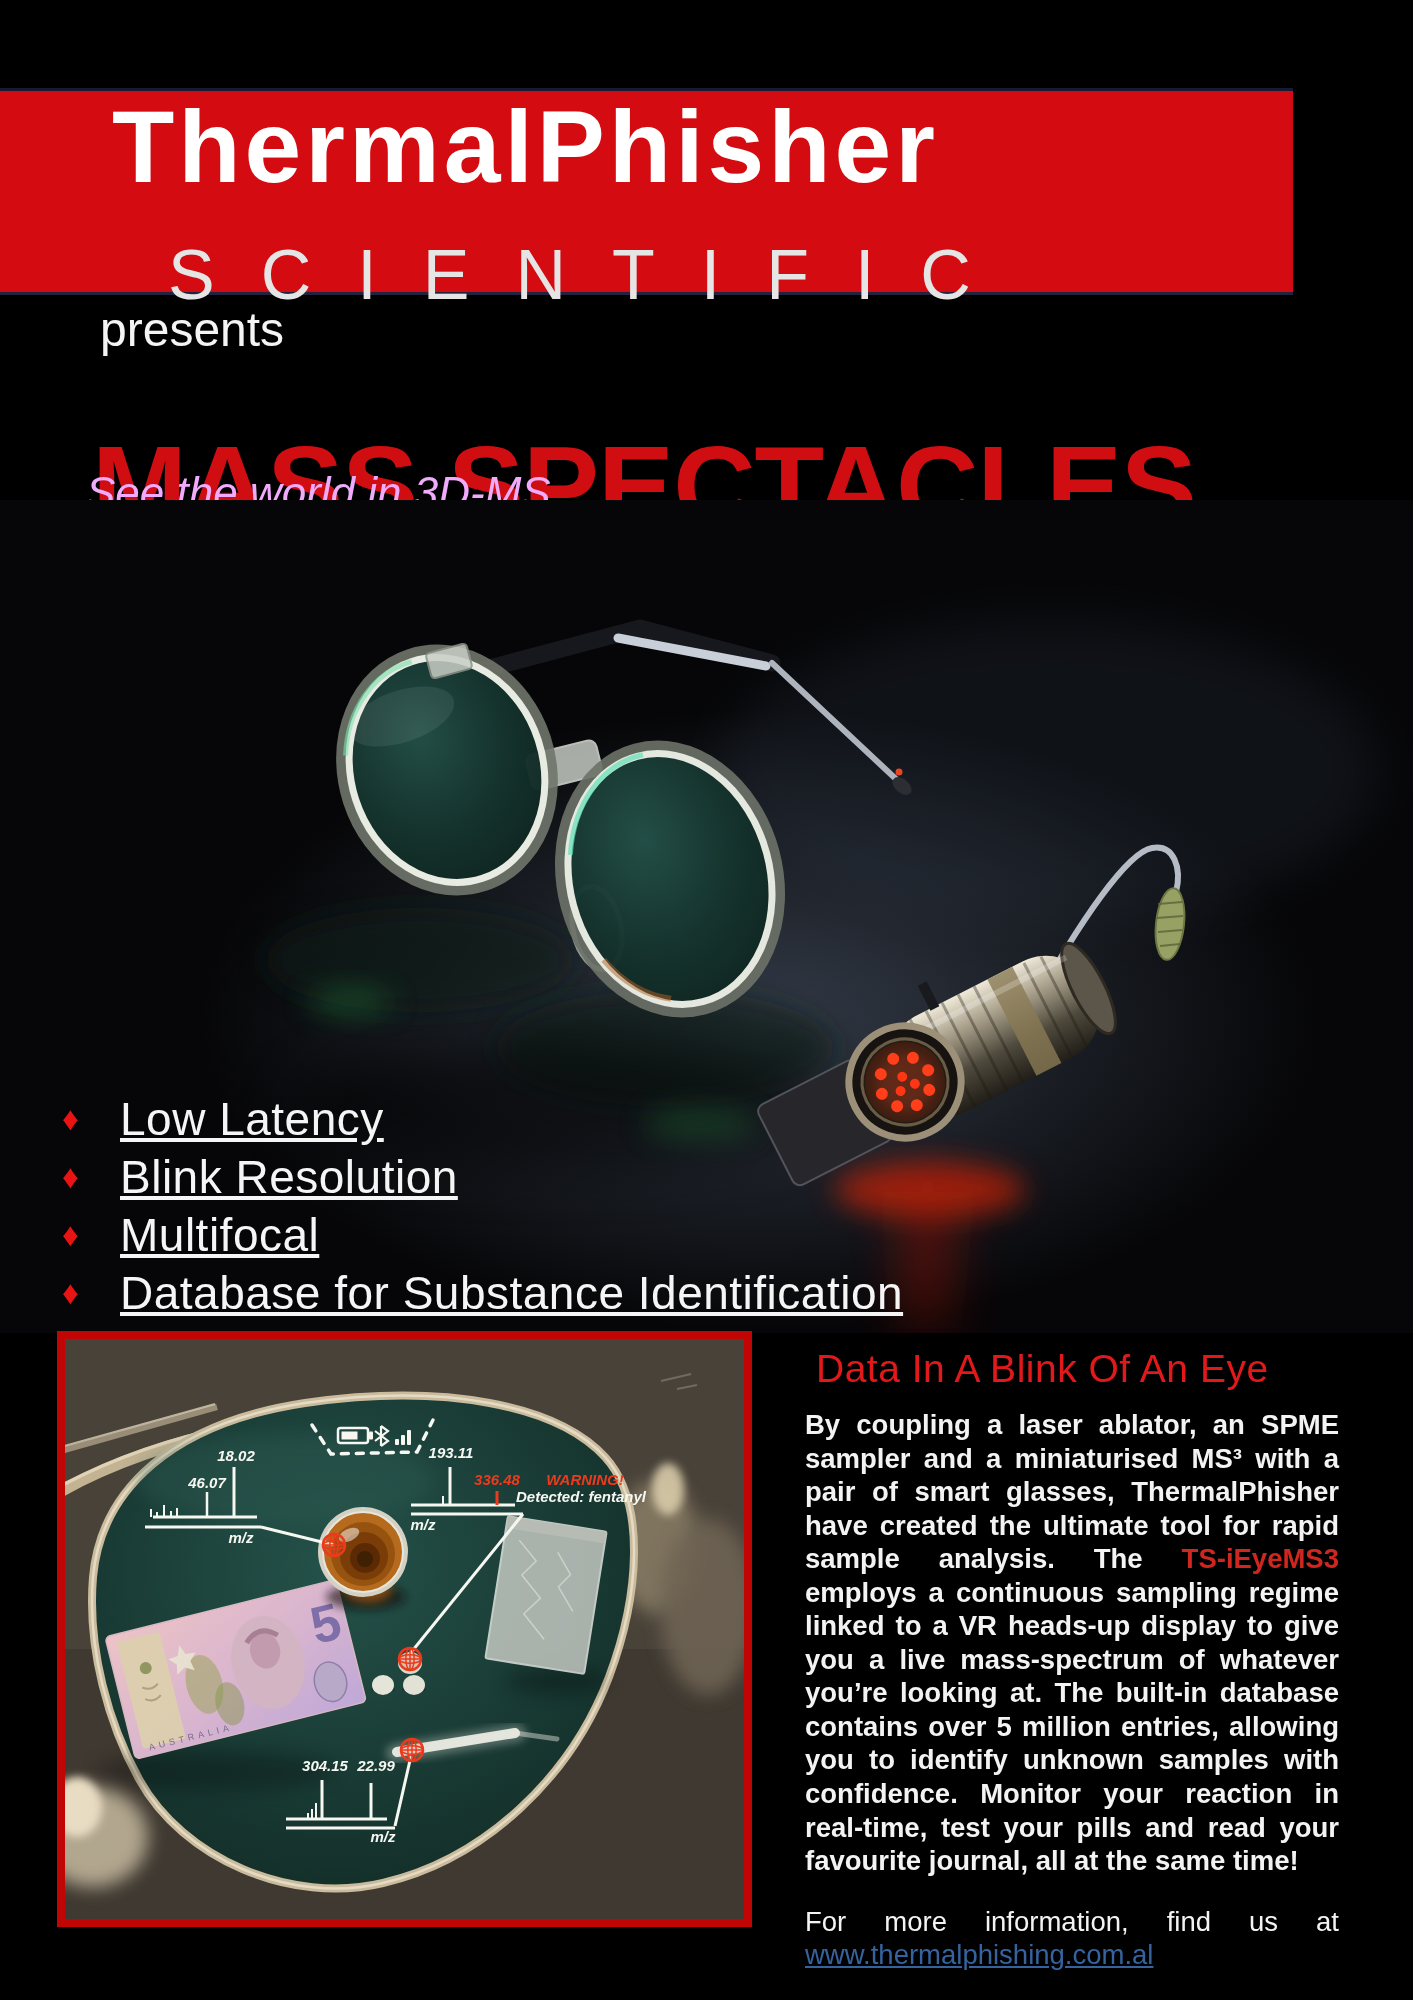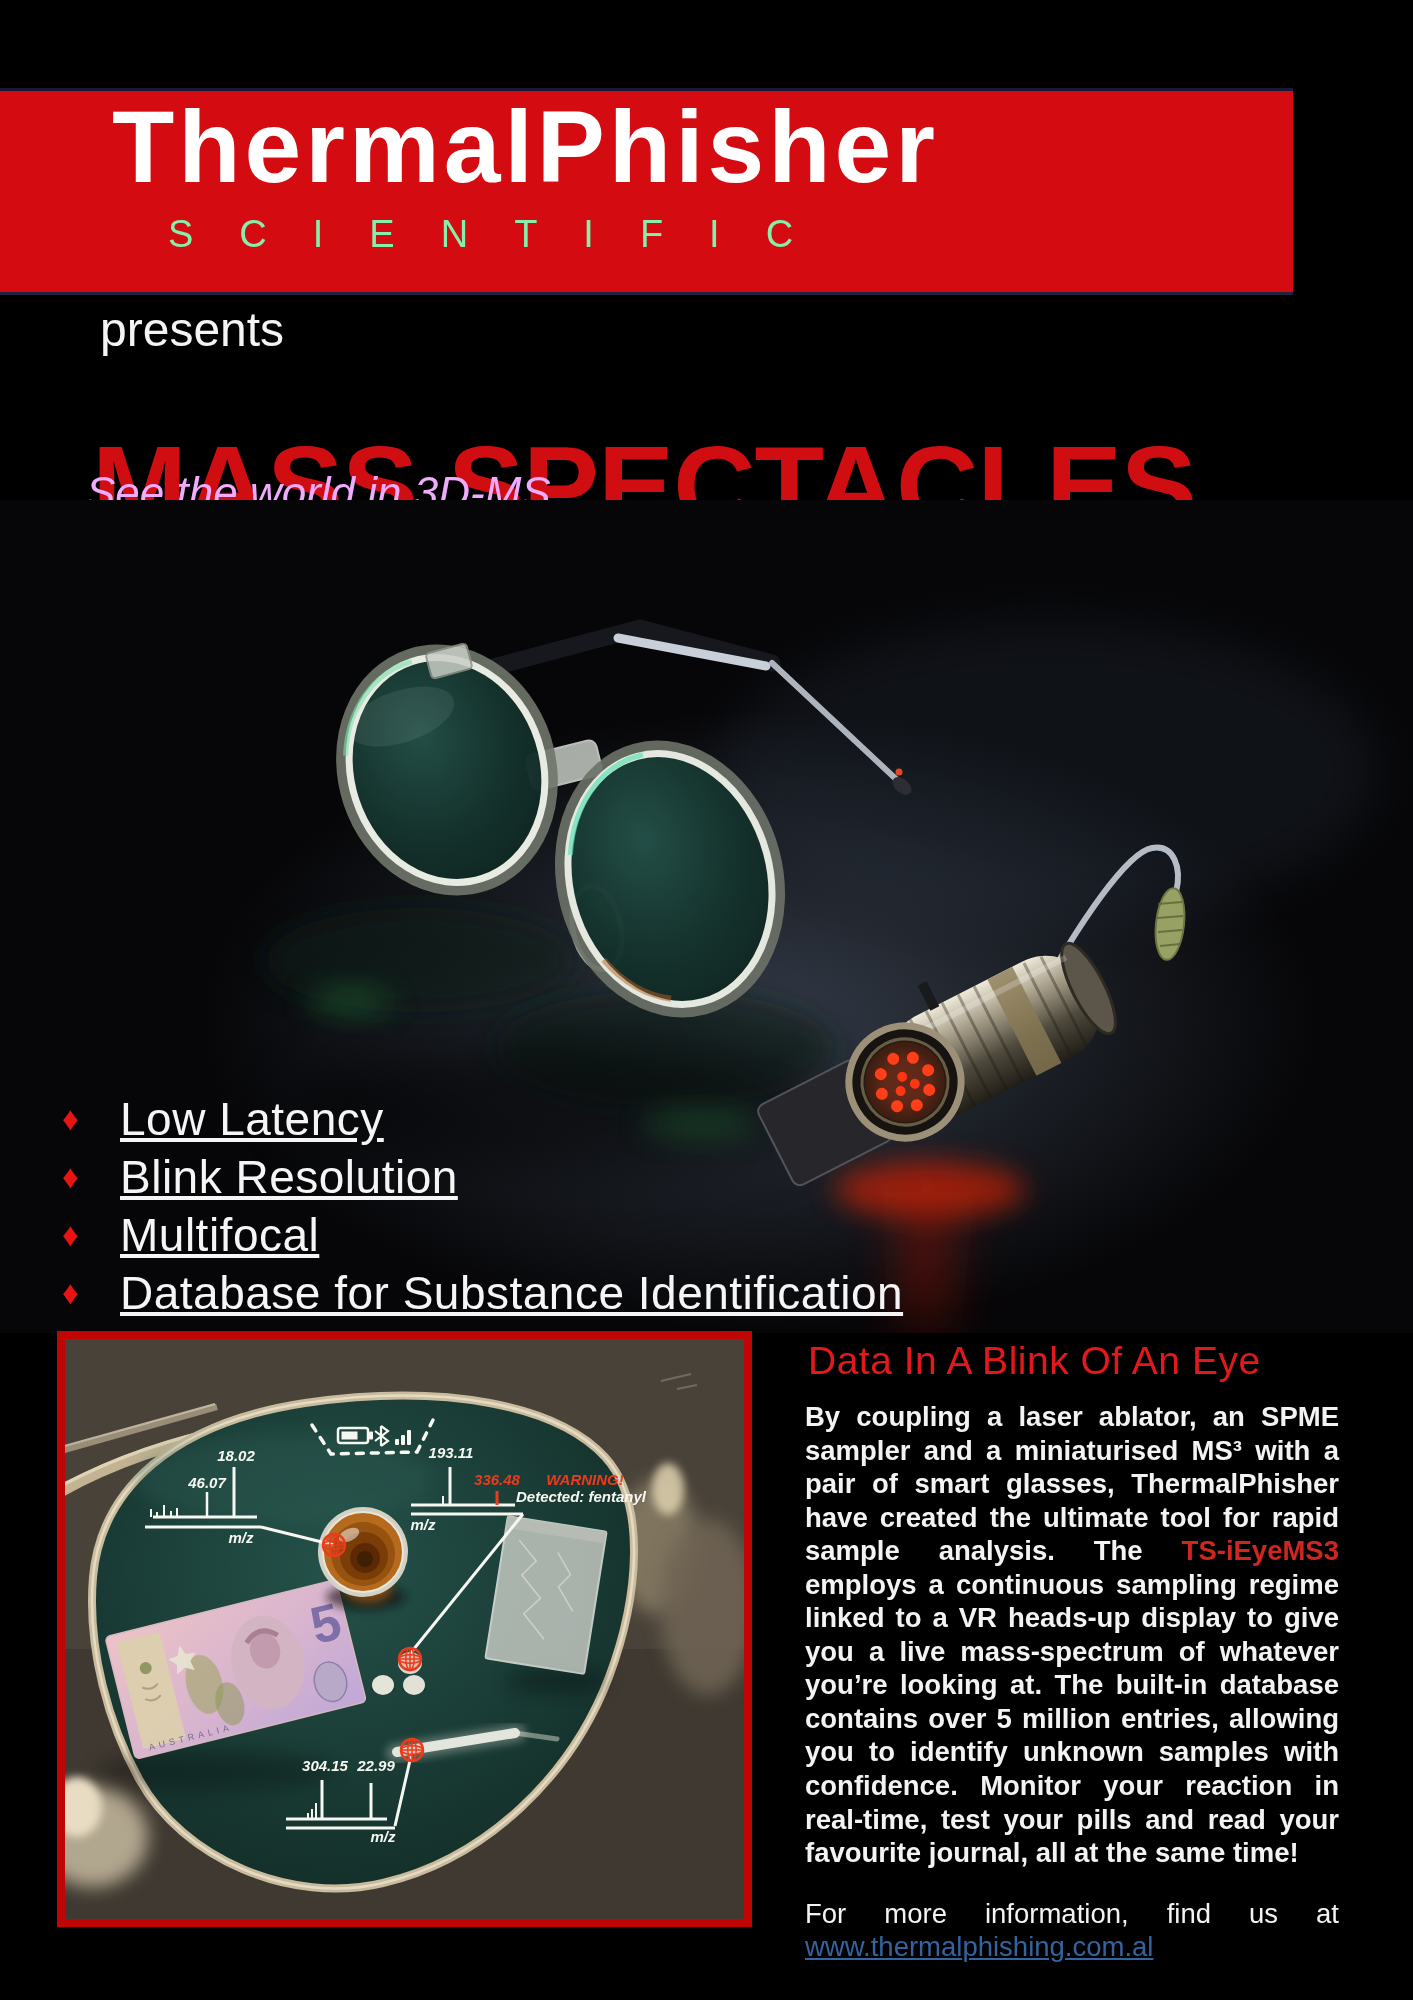--- a/index.html
+++ b/index.html
@@ -3,41 +3,41 @@
 <meta charset="utf-8">
 <style>
   html,body{margin:0;padding:0;background:#000;}
   .poster{position:relative;width:1413px;height:2000px;background:#000;overflow:hidden;
           font-family:"Liberation Sans",sans-serif;color:#fff;}
   
   .band{position:absolute;left:0;top:88px;width:1293px;height:201px;background:#d40b10;
         border-top:3px solid #191936;border-bottom:3px solid #23233f;}
   .brand{position:absolute;left:112px;top:-2px;font-size:102px;font-weight:bold;
          letter-spacing:4px;color:#fff;white-space:nowrap;}
-  .division{position:absolute;left:168px;top:122px;font-size:38px;font-weight:normal;
-            letter-spacing:46px;color:#86efac;white-space:nowrap;}
+  .division{position:absolute;left:168px;top:144px;font-size:70px;font-weight:normal;
+            letter-spacing:46px;color:#e5e5e5;white-space:nowrap;}
   
   .presents{position:absolute;left:100px;top:302px;font-size:48px;color:#f4f4f4;}
   .main-title{position:absolute;left:92px;top:344px;font-size:114px;font-weight:bold;
               letter-spacing:-1px;color:#d00d11;white-space:nowrap;}
   .tagline{position:absolute;left:86px;top:468px;font-size:44px;font-style:italic;color:#f0abfc;}
   
   .scene{position:absolute;left:0;top:500px;width:1413px;height:833px;}
   
   .features{position:absolute;left:56px;top:1090px;list-style:none;margin:0;padding:0;}
   .features li{display:flex;align-items:center;height:58px;}
   .diamond{width:58px;font-size:33px;color:#e81414;text-align:left;padding-left:6px;}
   .feature-label{font-size:46px;color:#f5f5f5;letter-spacing:0.5px;text-decoration:underline;}
   
   .photo-frame{position:absolute;left:57px;top:1331px;width:679px;height:580px;
                border:8px solid #c10505;background:#494239;}
   .photo-frame svg{display:block;}
   
   .info{position:absolute;left:805px;top:1336px;width:534px;}
-  .info h2{margin:3px;font-size:39px;font-weight:normal;color:#e2191a;letter-spacing:0.5px;}
+  .info h2{margin:11px;font-size:39px;font-weight:normal;color:#e2191a;letter-spacing:0.5px;}
   .info p.body{margin:17px 0 16px 0;font-size:27.5px;line-height:1.22;text-align:justify;color:#f3f3f3;font-weight:bold;}
   .red-inline{color:#cf2620;}
   .info p.cta{margin:27px 0 0 0;font-size:27.5px;line-height:1.22;text-align:justify;color:#f3f3f3;}
   .site-link{color:#35639f;text-decoration:underline;}
   .hud-label{font-family:"Liberation Sans",sans-serif;font-weight:bold;font-style:italic;
              font-size:15px;fill:#f7f7f2;}
   .hud-red{fill:#ed3a1c;}
 </style>
 </head>
 <body>

